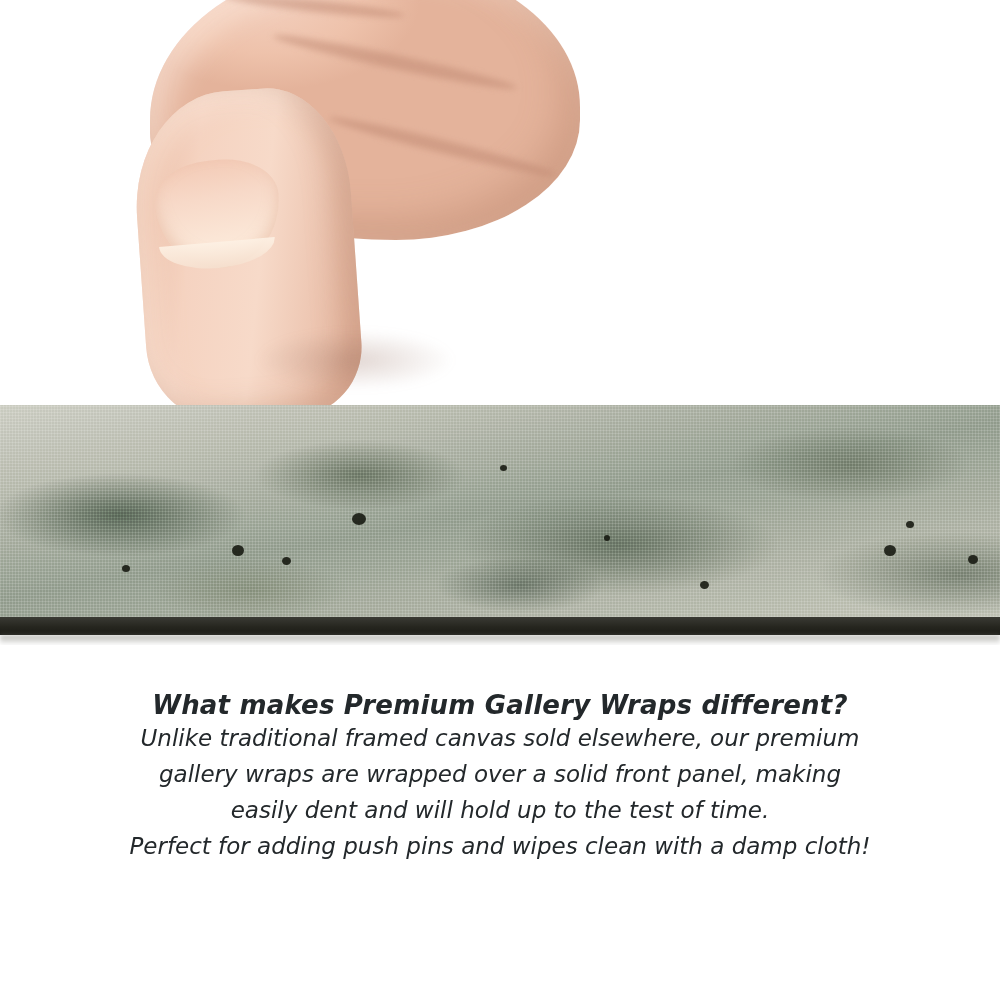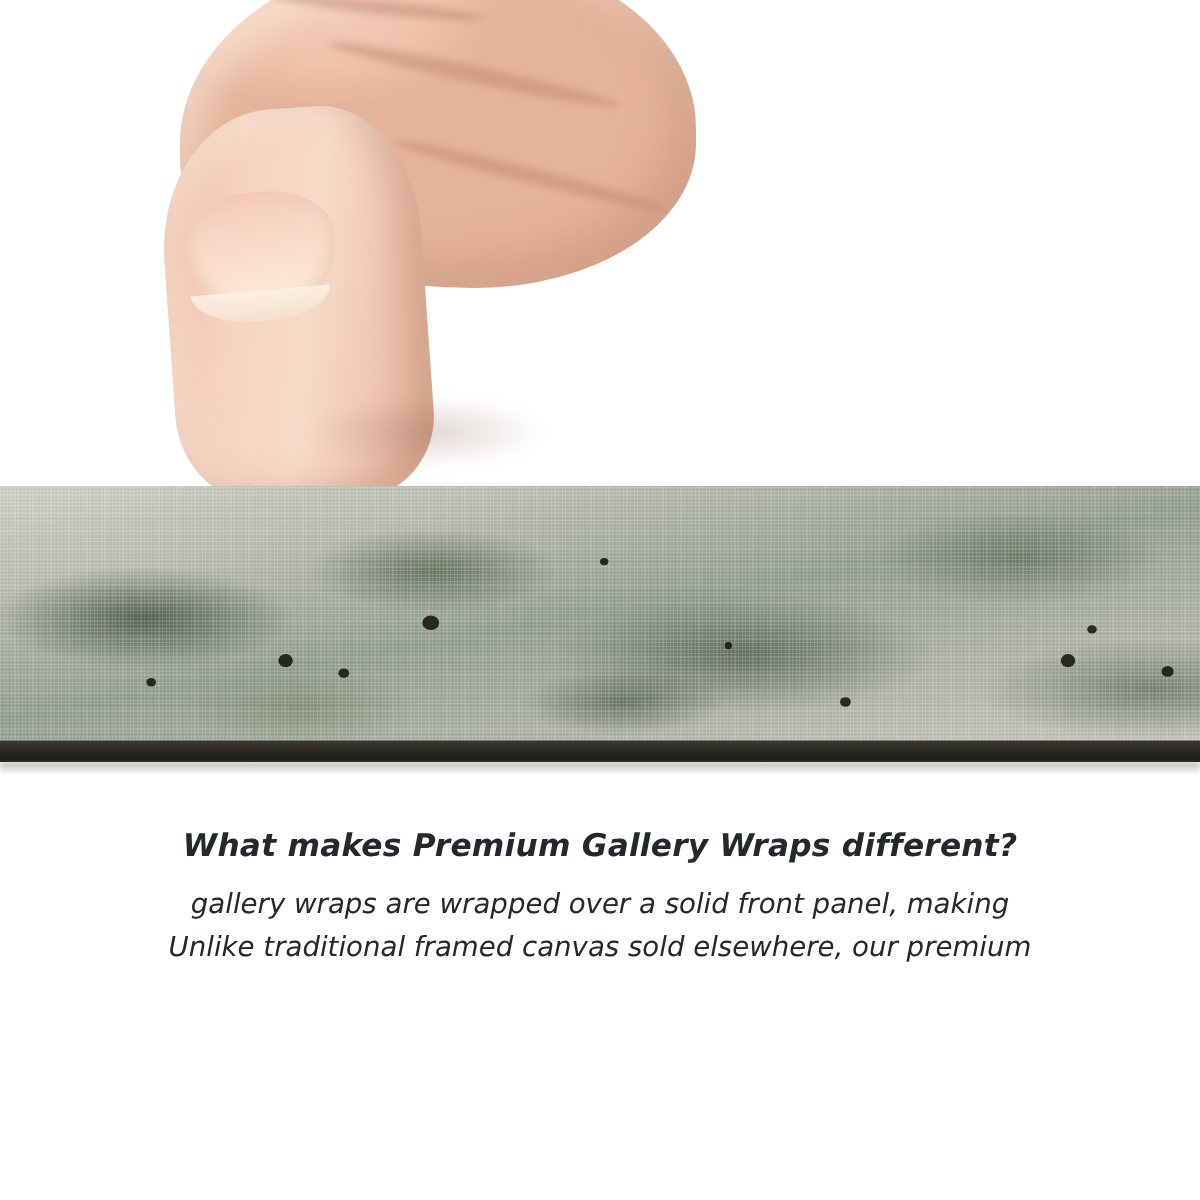--- a/index.html
+++ b/index.html
@@ -170,21 +170,21 @@
     width: 1000px;
     text-align: center;
     color: #23282b;
     font-family: "DejaVu Sans", sans-serif;
     font-style: italic;
   }
   .caption-heading {
     font-size: 26px;
     font-weight: 700;
     letter-spacing: .2px;
-    margin-bottom: 16px;
+    margin-bottom: 0;
   }
   .caption-body {
     font-size: 23px;
     line-height: 36px;
     font-weight: 400;
   }
   .caption-body .line {
     display: block;
     white-space: pre;
   }
@@ -222,18 +222,20 @@
         <span class="speck" style="left:604px; top:130px; width:6px;  height:6px;"></span>
       </div>
       <div class="canvas-edge"></div>
       <div class="canvas-under"></div>
     </div>
   </div>
 
   <div class="caption">
     <div class="caption-heading">What makes Premium Gallery Wraps different?</div>
     <div class="caption-body">
+      <span class="line">Unlike traditional framed canvas sold elsewhere, our premium</span>
       <span class="line">gallery wraps are wrapped over a solid front panel, making</span>
-      <span class="line">Unlike traditional framed canvas sold elsewhere, our premium</span>
+      <span class="line">easily dent and will hold up to the test of time.</span>
+      <span class="line">Perfect for adding push pins and wipes clean with a damp cloth!</span>
     </div>
   </div>
 
 </div>
 
 </body></html>

